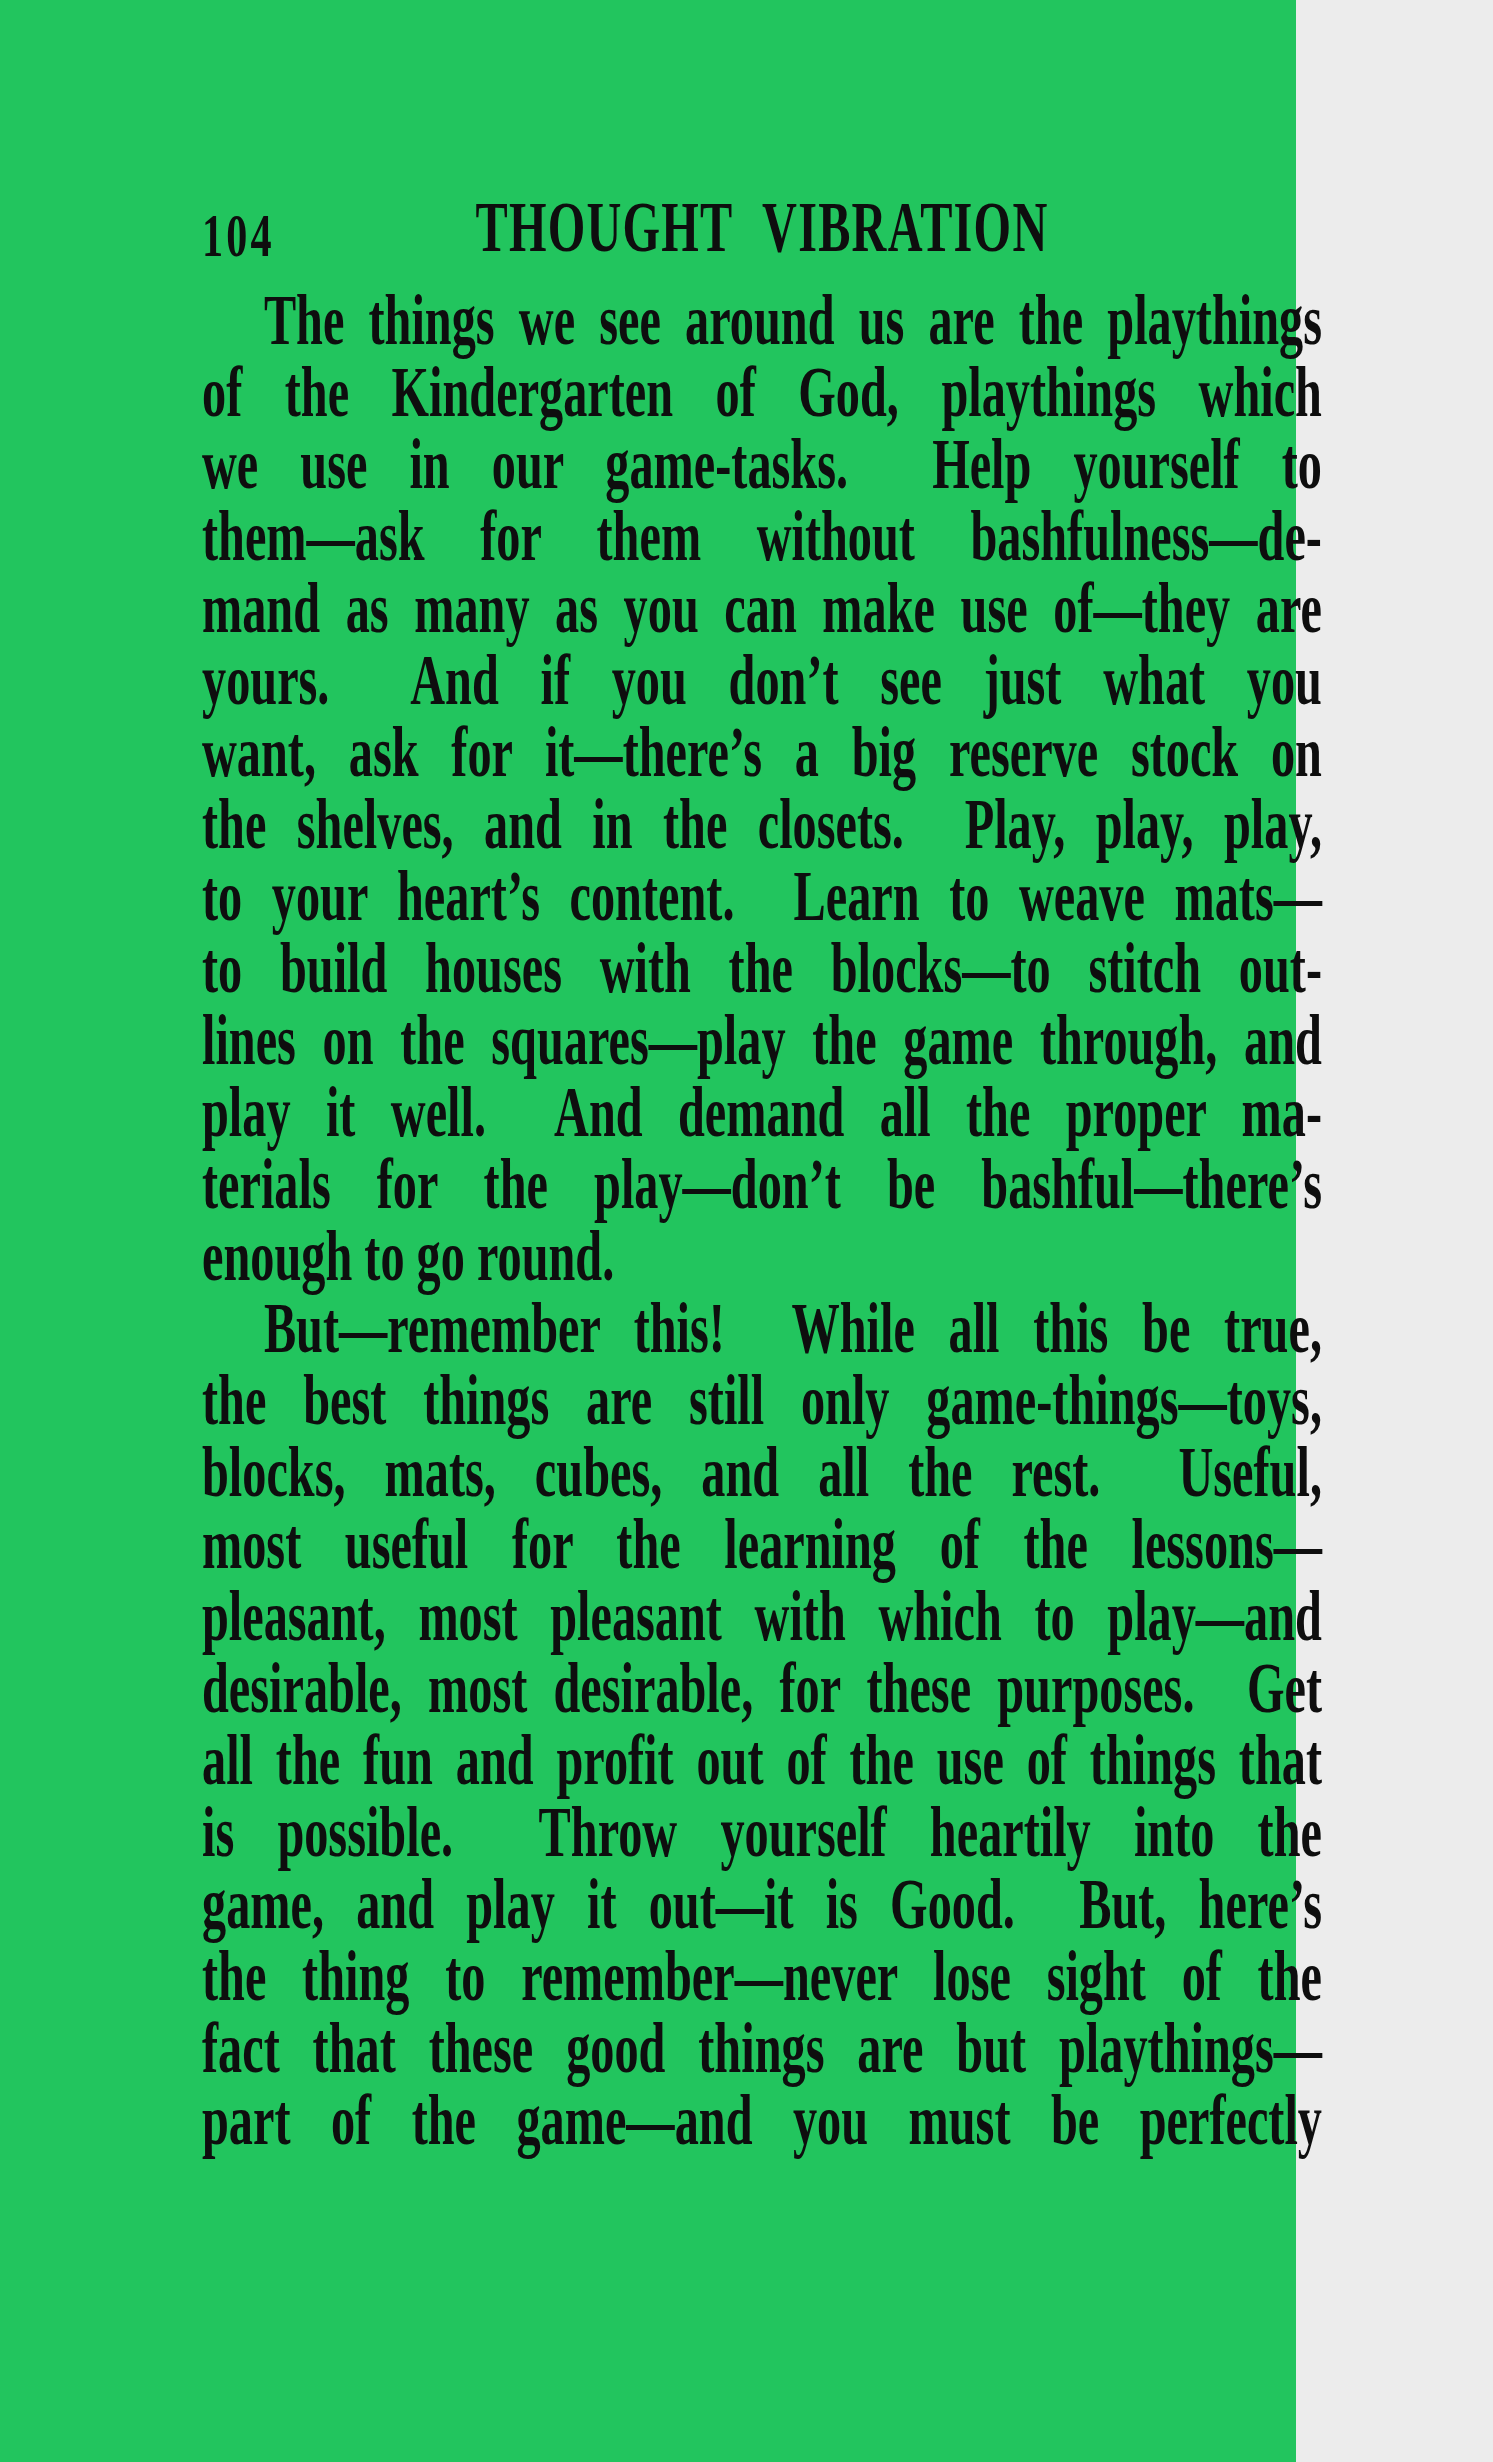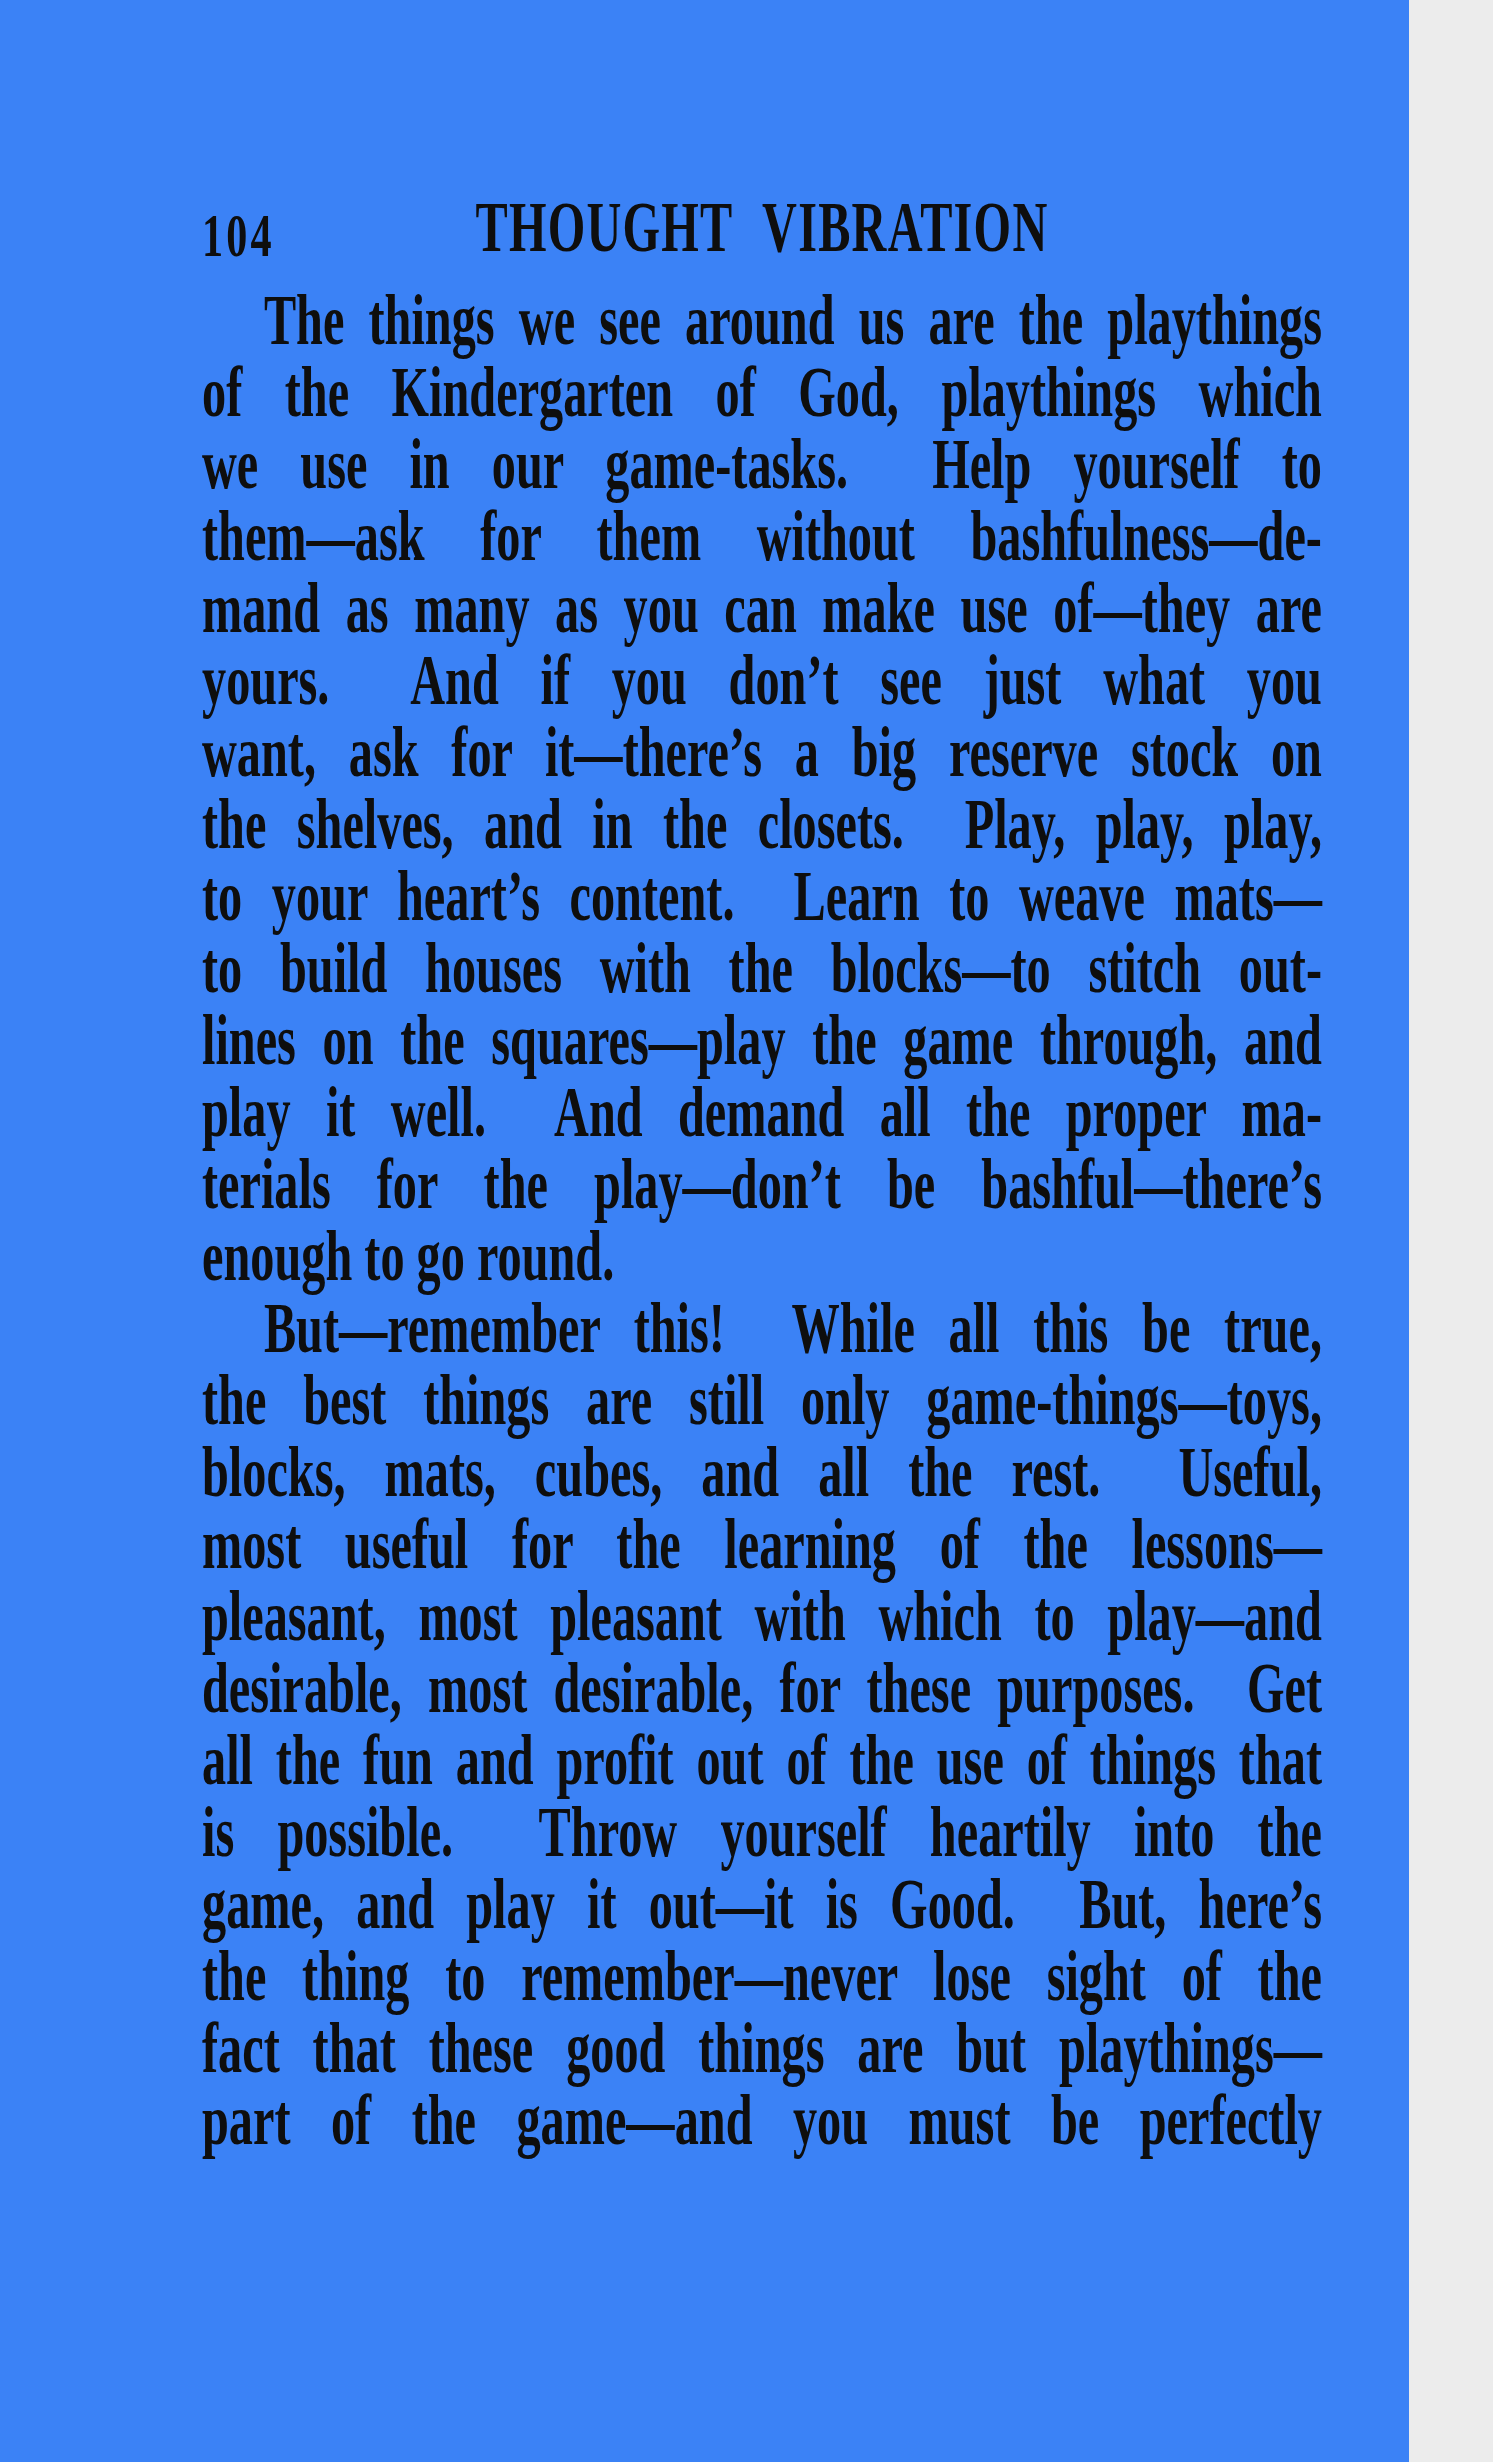--- a/index.html
+++ b/index.html
@@ -9,23 +9,23 @@
   body {
     width: 1493px;
     height: 2462px;
     background: #ececec;
     overflow: hidden;
     font-family: "Liberation Serif", serif;
     color: #0e0e0e;
   }
   .page {
     position: relative;
-    width: 1409px;
+    width: 1296px;
     height: 2462px;
-    background: #3b82f6;
+    background: #22c55e;
   }
   
   .running-head {
     position: absolute;
     top: 189px;
     left: 202px;
     width: 1647px;              
     transform: scaleX(0.68);
     transform-origin: 0 0;
     font-weight: 700;

